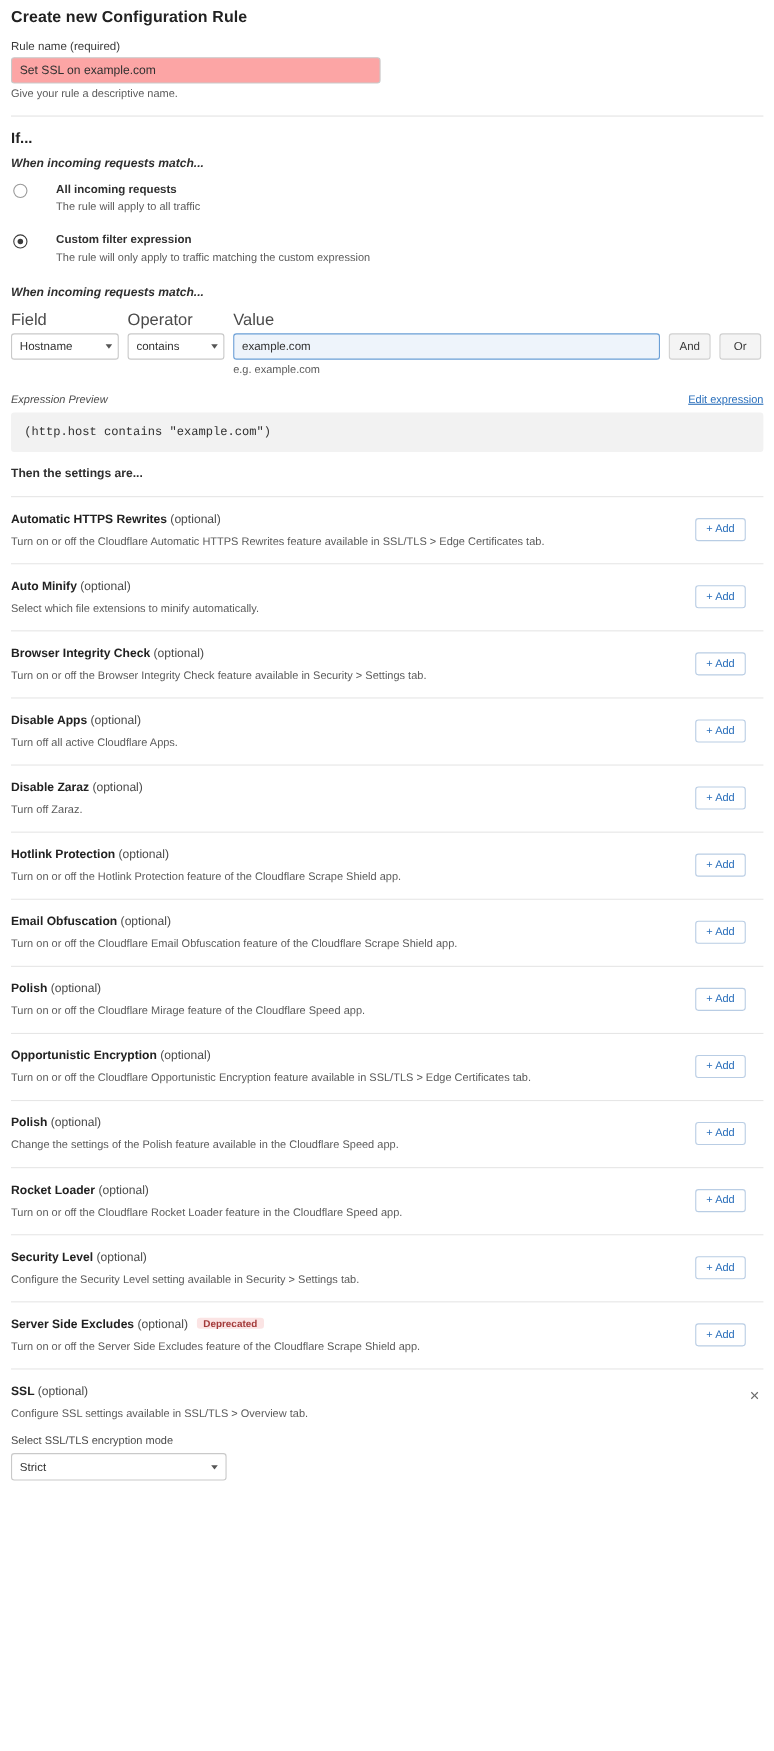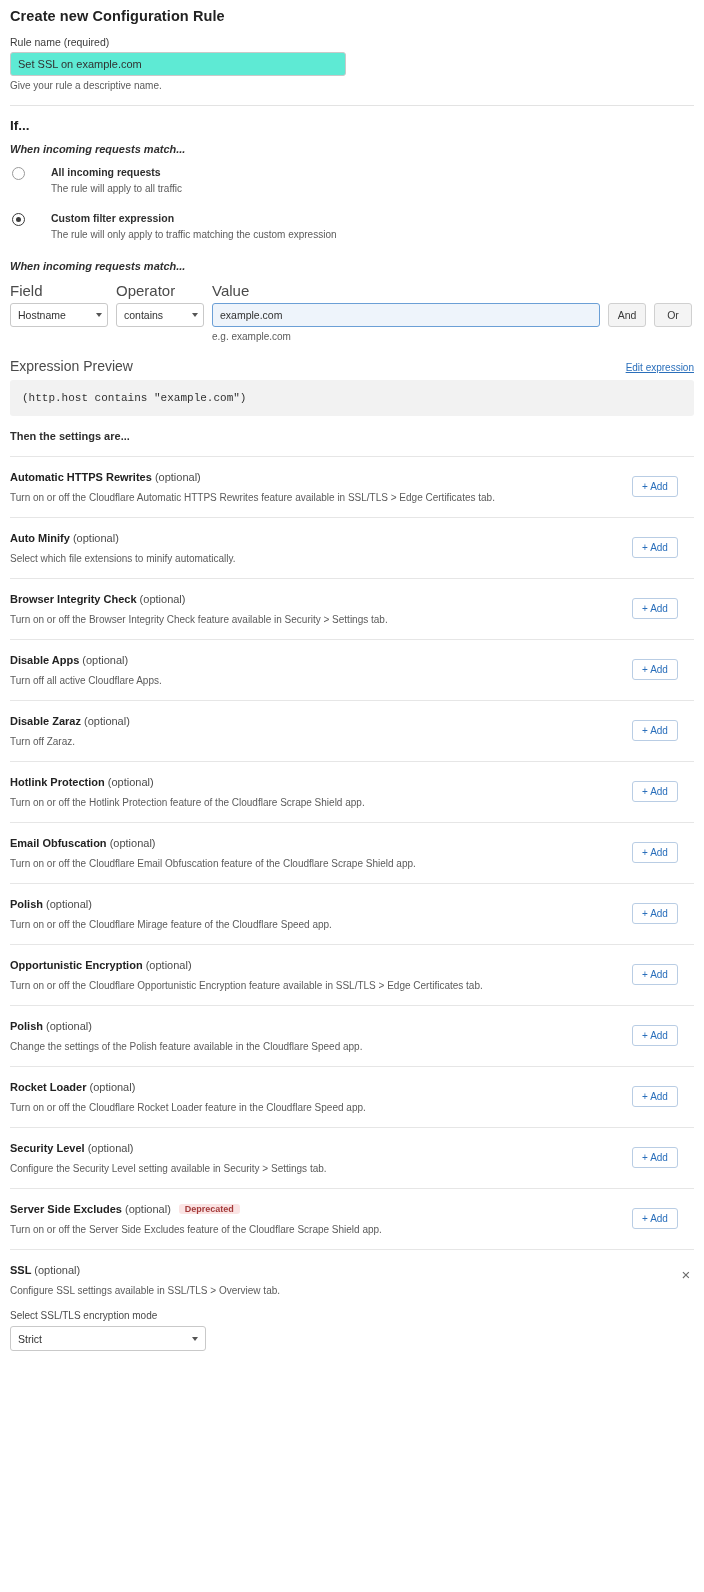--- a/index.html
+++ b/index.html
@@ -33,21 +33,21 @@
 
   input.text-input {
     width: 336px;
     height: 24px;
     border: 1px solid #c9c9c9;
     border-radius: 3px;
     padding: 0 7px;
     font-size: 11px;
     color: #313131;
     font-family: "Liberation Sans", sans-serif;
-    background: #5eead4;
+    background: #fca5a5;
     outline: none;
   }
 
   .divider {
     border: none;
     border-top: 1px solid #e3e3e3;
     margin: 14px 0 12px 0;
   }
 
   .section-heading {
@@ -152,21 +152,21 @@
     cursor: pointer;
     text-align: center;
   }
 
   .preview-head {
     display: flex;
     justify-content: space-between;
     align-items: baseline;
     margin: 16px 0 6px 0;
   }
-  .preview-label { font-size: 14px; color: #4a4a4a; }
+  .preview-label { font-size: 10px; color: #4a4a4a; font-style: italic; }
   .edit-link {
     font-size: 10px;
     color: #2a6fbb;
     text-decoration: underline;
     cursor: pointer;
   }
   .preview-box {
     background: #f2f2f2;
     border-radius: 3px;
     padding: 12px 12px;

